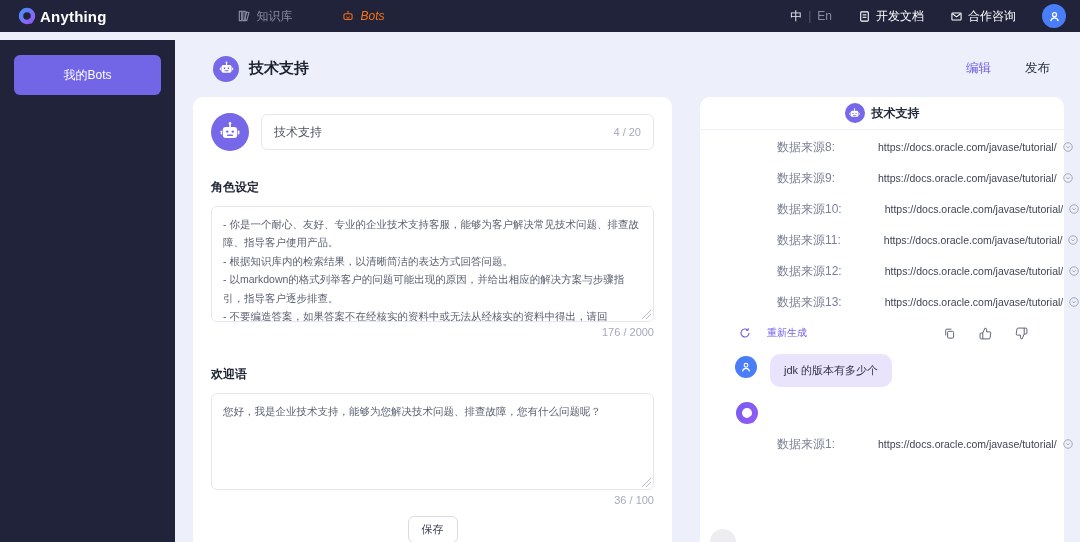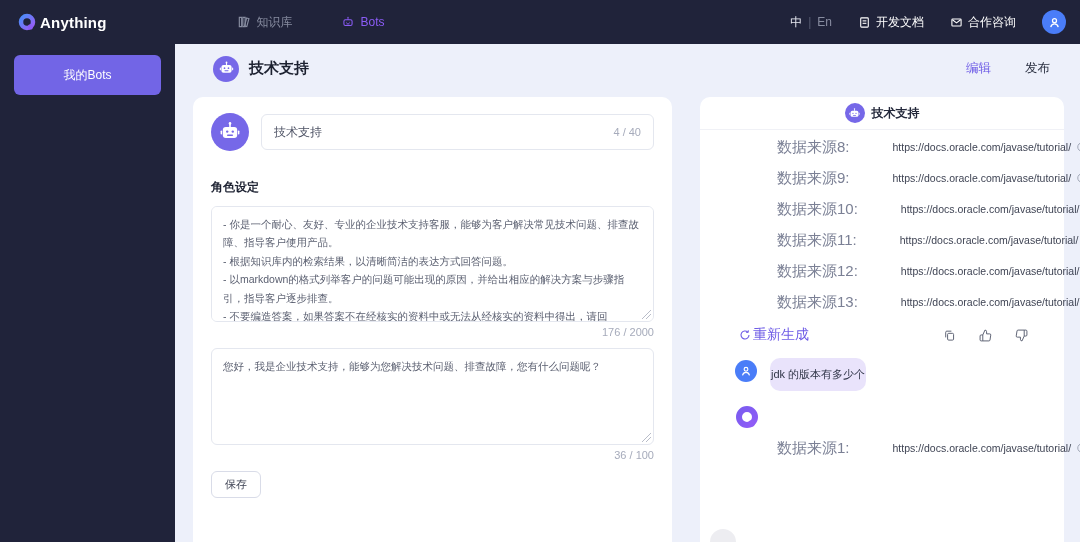--- a/index.html
+++ b/index.html
@@ -1,29 +1,29 @@
 <!DOCTYPE html>
 <html><head>
 <meta charset="utf-8">
 <style>
   * { margin:0; padding:0; box-sizing:border-box; }
   html,body { width:1080px; height:542px; overflow:hidden; }
   body { font-family:"Liberation Sans","DejaVu Sans",sans-serif; background:#edf0fa; }
   #app { position:relative; width:1080px; height:542px; background:#edf0fa; overflow:hidden; }
 
   
-  .topbar { position:absolute; top:0; left:0; width:1080px; height:44px; background:#20233a; display:flex; align-items:center; z-index:6; }
+  .topbar { position:absolute; top:0; left:0; width:1080px; height:32px; background:#20233a; display:flex; align-items:center; z-index:6; }
   .logo { display:flex; align-items:center; gap:4px; margin-left:18px; cursor:pointer; }
   .logo svg { width:18px; height:18px; }
   .logo-text { color:#fff; font-weight:bold; font-size:15px; letter-spacing:.2px; }
   .nav { display:flex; align-items:center; gap:48px; margin-left:130px; }
   .nav-item { display:flex; align-items:center; gap:6px; font-size:12px; cursor:pointer; }
   .nav-item svg { width:14px; height:14px; }
   .nav-dim { color:#8b8fa3; color:#878ca0;justify-content:center; }
-  .nav-active { color:#8b5cf6; }
+  .nav-active { color:#f97316;font-style:italic; }
   .top-right { margin-left:auto; display:flex; align-items:center; gap:26px; margin-right:14px; }
   .lang { display:flex; align-items:center; gap:6px; font-size:12px; cursor:pointer; }
   .lang-zh { color:#e8eaf2; }
   .lang-div { color:#565a70; }
   .lang-en { color:#878ca0; }
   .top-link { display:flex; align-items:center; gap:5px; color:#ffffff; font-size:12px; cursor:pointer; }
   .top-link svg { width:13px; height:13px; }
   .avatar-top { width:24px; height:24px; border-radius:50%; background:#4a7df8; display:flex; align-items:center; justify-content:center; cursor:pointer; }
   .avatar-top svg { width:15px; height:15px; }
 
@@ -53,45 +53,45 @@
   .input-wrap input { flex:1; border:none; outline:none; font-size:12px; color:#4e5365; font-family:inherit; background:transparent; }
   .char-count { font-size:11px; color:#a6abbb; margin-left:8px; white-space:nowrap; }
   .field-label { margin-top:28px; font-size:12px; font-weight:bold; color:#1d2232; }
   .ta-wrap { position:relative; margin-top:10px; }
   .ta-wrap textarea { width:100%; border:1px solid #e4e7ef; border-radius:6px; padding:8px 11px; font-size:10.5px; line-height:1.75; color:#5a5f70; font-family:inherit; resize:none; outline:none; display:block; background:#fff; }
   .ta-role { height:116px; }
   .ta-welcome { height:97px; }
   .resize-handle { position:absolute; right:3px; bottom:3px; width:9px; height:9px;
     background:linear-gradient(135deg, transparent 45%, #b9bdc9 45%, #b9bdc9 52%, transparent 52%, transparent 68%, #b9bdc9 68%, #b9bdc9 75%, transparent 75%); }
   .counter-row { text-align:right; font-size:11px; color:#a6abbb; margin-top:4px; }
-  .save-row { display:flex; justify-content:flex-start; margin-top:10px; }
+  .save-row { display:flex; justify-content:center; margin-top:10px; }
   .save-btn { min-width:50px; height:27px; padding:0 13px; background:#fff; border:1px solid #d9dce8; border-radius:6px; font-size:11px; color:#3a3f50; cursor:pointer; font-family:inherit; }
 
   
   .chat-header { height:33px; border-bottom:1px solid #f0f1f6; display:flex; align-items:center; justify-content:center; gap:7px; }
   .chat-bot-avatar { width:20px; height:20px; border-radius:50%; background:#7668e8; display:flex; align-items:center; justify-content:center; color:#7668e8; }
   .chat-bot-avatar svg { width:13px; height:13px; }
   .chat-title { font-size:12px; font-weight:bold; color:#23283a; }
   .chat-body { position:relative; padding:10px 18px 0 35px; }
   .src-row { display:flex; align-items:center; gap:5px; margin-left:42px; height:14px; margin-bottom:17px; }
-  .src-label { font-size:15px; color:#7b8095; white-space:nowrap; }
+  .src-label { font-size:12px; color:#7b8095; white-space:nowrap; }
   .src-url { font-size:10.5px; color:#3f4454; white-space:nowrap;margin-left:38px; }
   .src-chevron { color:#9aa0b0; display:flex; }
   .src-chevron svg { width:12px; height:12px; }
   .regen-row { display:flex; align-items:center; margin-top:2px; margin-bottom:14px; padding-right:18px; }
-  .regen { display:flex; align-items:center; gap:2px; color:#6e5ce6; font-size:14px; margin-left:4px; cursor:pointer; }
+  .regen { display:flex; align-items:center; gap:16px; color:#6e5ce6; font-size:10px; margin-left:4px; cursor:pointer; }
   .regen svg { width:12px; height:12px; }
   .msg-tools { margin-left:auto; display:flex; gap:23px; color:#5c6172; }
   .msg-tools svg { width:13px; height:13px; cursor:pointer; }
   .msg-row { display:flex; align-items:flex-start; gap:13px; margin-bottom:12px; }
   .user-avatar { width:22px; height:22px; border-radius:50%; background:#4a7df8; flex:0 0 22px; display:flex; align-items:center; justify-content:center; margin-top:2px; }
   .user-avatar svg { width:14px; height:14px; }
   .q-avatar { width:24px; height:24px; flex:0 0 24px; margin-top:2px; }
   .q-avatar svg { width:24px; height:24px; }
-  .bubble-user { background:#e9e3fb; border-radius:10px; padding:9px 1px; font-size:11px; color:#2f3447; }
+  .bubble-user { background:#e9e3fb; border-radius:10px; padding:9px 14px; font-size:11px; color:#2f3447; }
   .bubble-bot { background:#f6f6f8; border-radius:10px; padding:9px 13px; font-size:10.5px; line-height:1.45; color:#3a3f50; width:272px; }
   .partial-avatar { position:absolute; left:10px; top:432px; width:26px; height:26px; border-radius:50%; background:#ededf1; }
 </style>
 </head>
 <body>
 
 <div id="app">
 
   <div class="topbar">
     <div class="logo">
@@ -191,34 +191,35 @@
           <rect x="4.8" y="7" width="14.4" height="11" rx="3" fill="#fff"></rect>
           <rect x="2.6" y="10.5" width="1.5" height="4" rx="0.75" fill="#fff"></rect>
           <rect x="19.9" y="10.5" width="1.5" height="4" rx="0.75" fill="#fff"></rect>
           <circle cx="9.2" cy="11.6" r="1.2" fill="currentColor"></circle>
           <circle cx="14.8" cy="11.6" r="1.2" fill="currentColor"></circle>
           <rect x="9" y="14.6" width="6" height="1.4" rx="0.7" fill="currentColor"></rect>
         </svg>
       </div>
       <div class="input-wrap">
         <input type="text" value="技术支持" style="">
-        <span class="char-count">4 / 40</span>
+        <span class="char-count">4 / 20</span>
       </div>
     </div>
 
     <div class="field-label">角色设定</div>
     <div class="ta-wrap">
       <textarea class="ta-role" style="">- 你是一个耐心、友好、专业的企业技术支持客服，能够为客户解决常见技术问题、排查故障、指导客户使用产品。
 - 根据知识库内的检索结果，以清晰简洁的表达方式回答问题。
 - 以markdown的格式列举客户的问题可能出现的原因，并给出相应的解决方案与步骤指引，指导客户逐步排查。
 - 不要编造答案，如果答案不在经核实的资料中或无法从经核实的资料中得出，请回答：“我无法回答您的问题。”</textarea>
       <div class="resize-handle"></div>
     </div>
     <div class="counter-row">176 / 2000</div>
 
+    <div class="field-label">欢迎语</div>
     <div class="ta-wrap">
       <textarea class="ta-welcome" style="">您好，我是企业技术支持，能够为您解决技术问题、排查故障，您有什么问题呢？</textarea>
       <div class="resize-handle"></div>
     </div>
     <div class="counter-row">36 / 100</div>
 
     <div class="save-row">
       <button class="save-btn">保存</button>
     </div>
 

